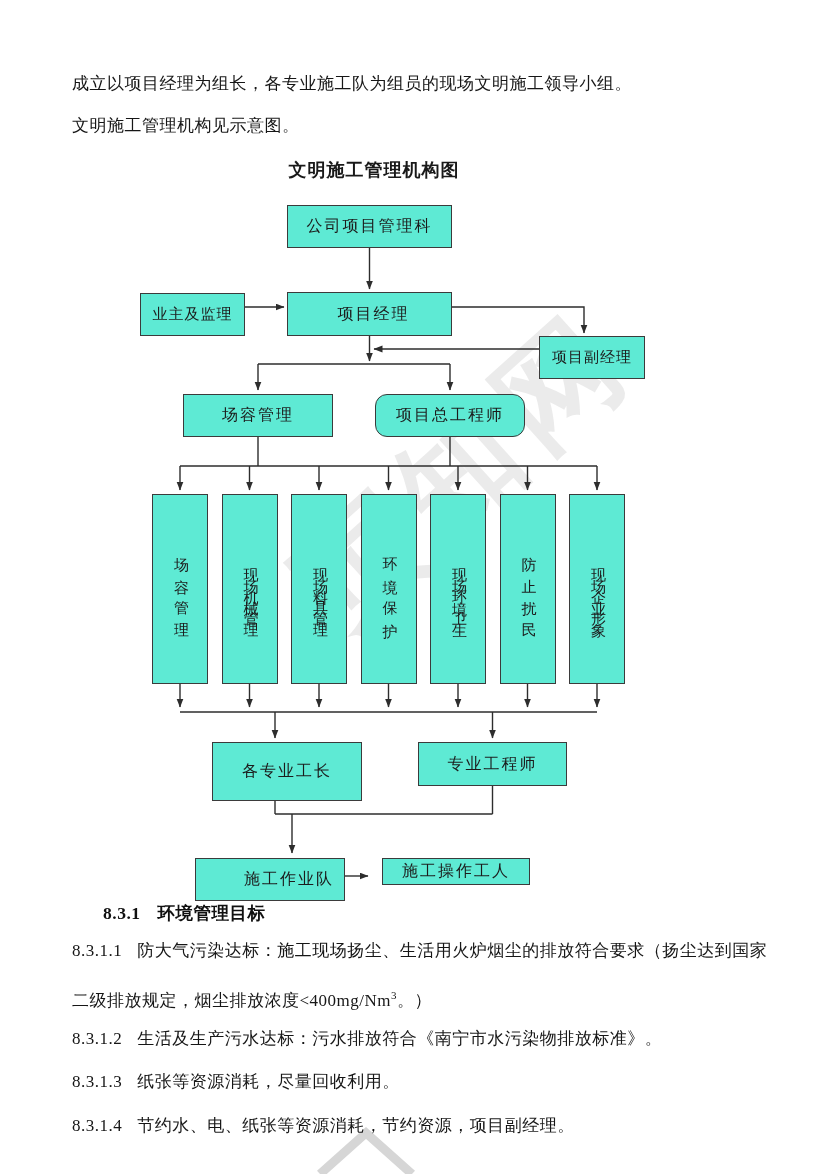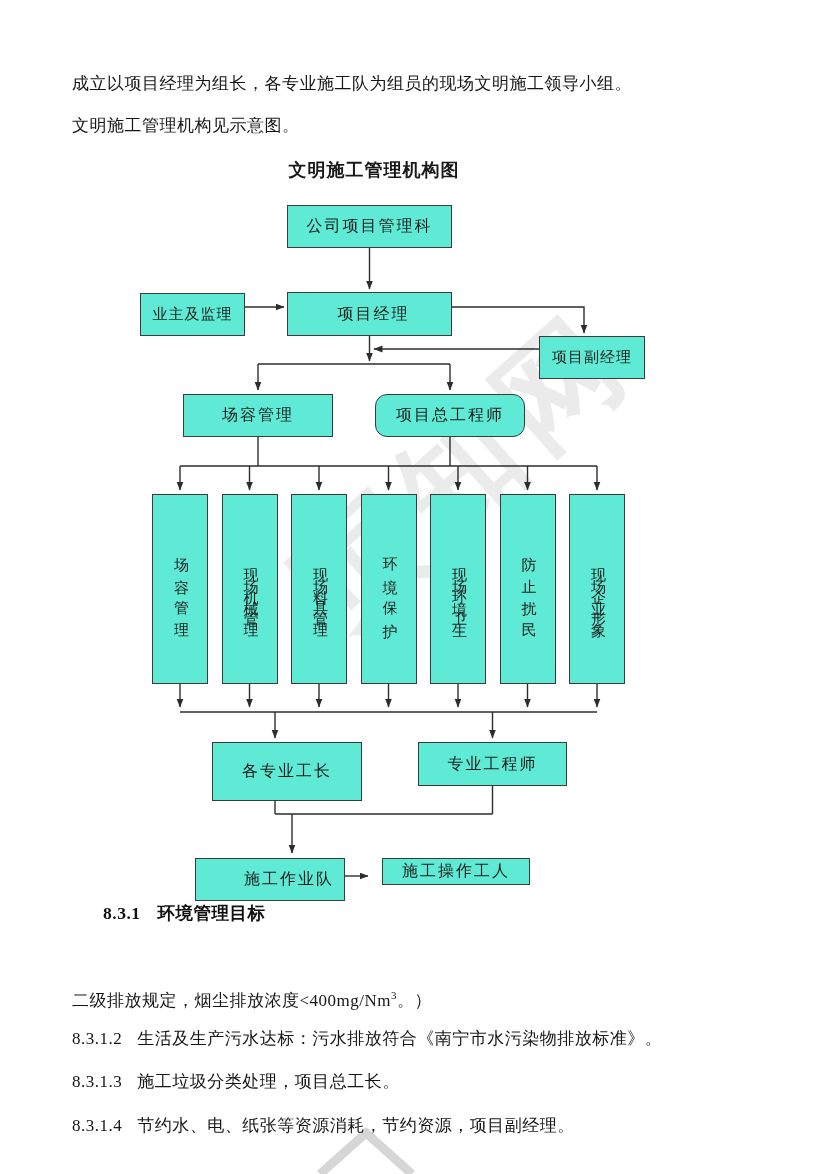--- a/index.html
+++ b/index.html
@@ -175,26 +175,29 @@
   <div class="hbox" style="left:418px; top:742px; width:149px; height:44px;">专业工程师</div>
 
   <div class="hbox" style="left:195px; top:858px; width:150px; height:43px;padding-left:38px;">施工作业队</div>
 
   <div class="hbox" style="left:382px; top:858px; width:148px; height:27px;">施工操作工人</div>
 
   <div class="sec-heading">
     <span class="num">8.3.1</span><span>环境管理目标</span>
   </div>
 
+  <div class="para" style="top:940px;">
+    <span class="num">8.3.1.1</span><span>防大气污染达标：施工现场扬尘、生活用火炉烟尘的排放符合要求（扬尘达到国家</span>
+  </div>
   <div class="para" style="top:984px;">
     <span>二级排放规定，烟尘排放浓度&lt;400mg/Nm</span><sup>3</sup><span>。）</span>
   </div>
   <div class="para" style="top:1028px;">
     <span class="num">8.3.1.2</span><span>生活及生产污水达标：污水排放符合《南宁市水污染物排放标准》。</span>
   </div>
   <div class="para" style="top:1071px;">
-    <span class="num">8.3.1.3</span><span>施工垃圾分类处理，项目总工长。</span>
+    <span class="num">8.3.1.3</span><span>纸张等资源消耗，尽量回收利用。</span>
   </div>
   <div class="para" style="top:1115px;">
     <span class="num">8.3.1.4</span><span>节约水、电、纸张等资源消耗，节约资源，项目副经理。</span>
   </div>
 
 </div>
 
 </body></html>

